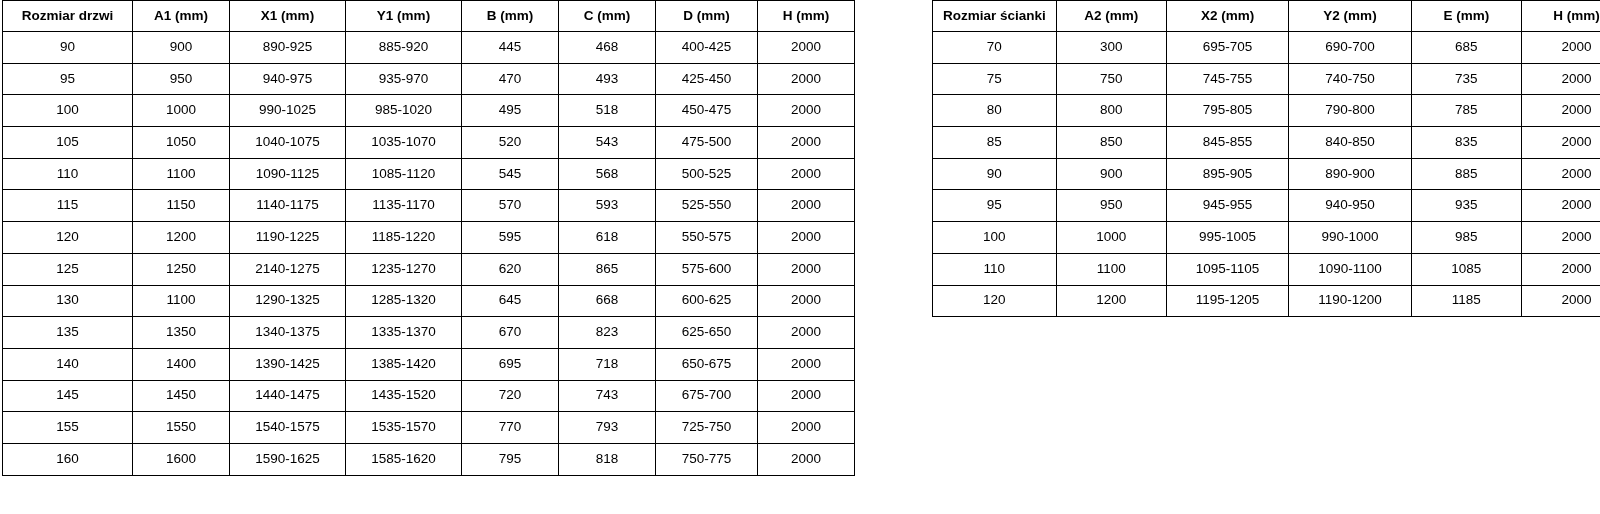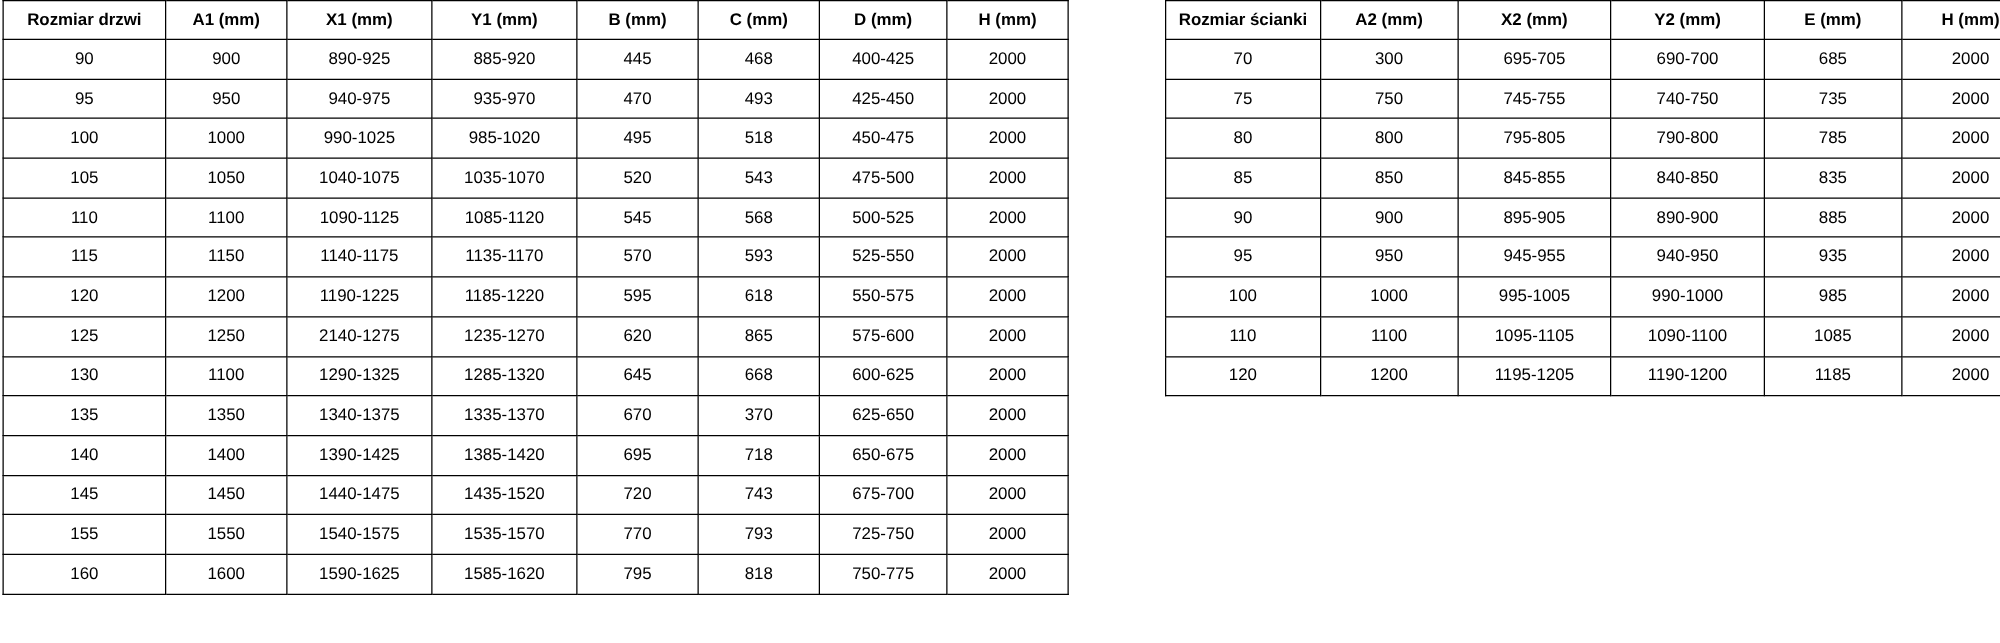--- a/index.html
+++ b/index.html
@@ -185,21 +185,21 @@
             <td>668</td>
             <td>600-625</td>
             <td>2000</td>
           </tr>
           <tr>
             <td>135</td>
             <td>1350</td>
             <td>1340-1375</td>
             <td>1335-1370</td>
             <td>670</td>
-            <td>370</td>
+            <td>823</td>
             <td>625-650</td>
             <td>2000</td>
           </tr>
           <tr>
             <td>140</td>
             <td>1400</td>
             <td>1390-1425</td>
             <td>1385-1420</td>
             <td>695</td>
             <td>718</td>

